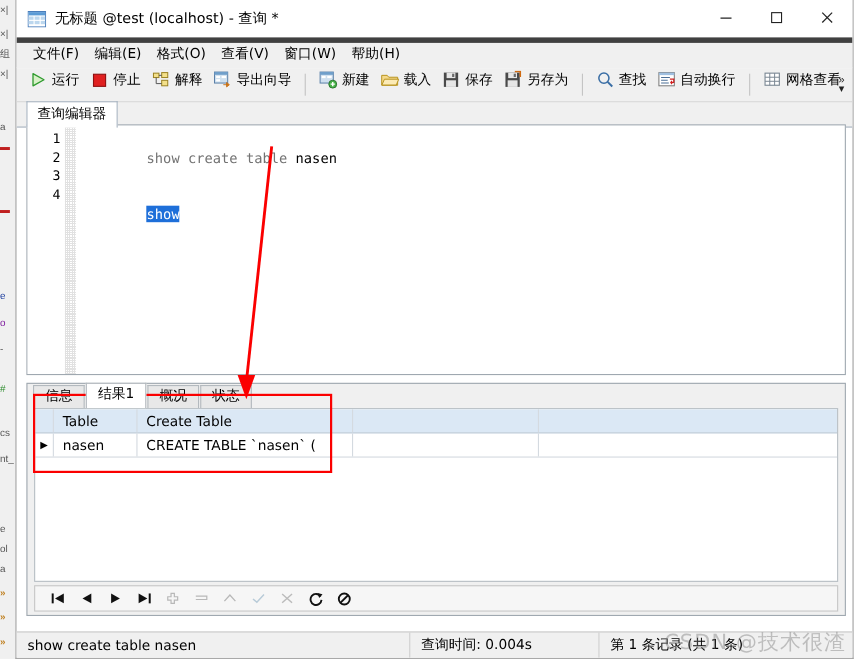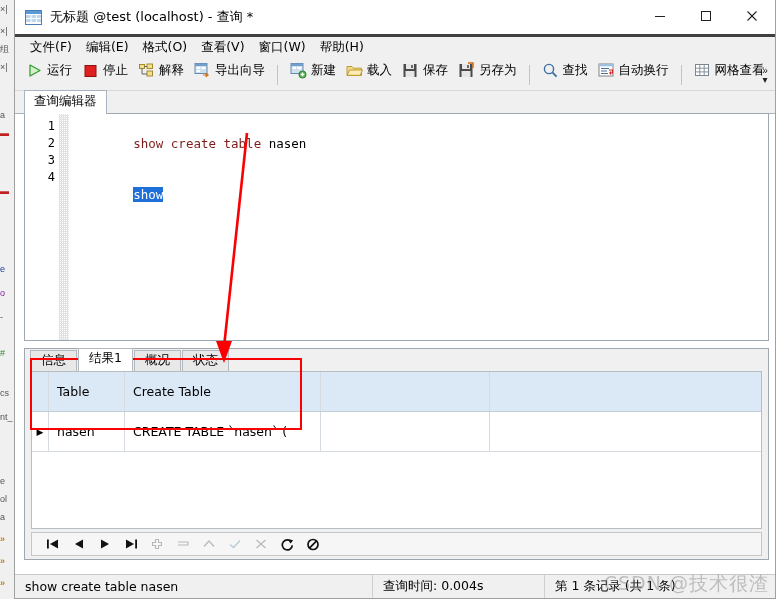--- a/index.html
+++ b/index.html
@@ -48,21 +48,21 @@
     border: 1px solid #a0a0a0;
     border-top: none;
     box-sizing: border-box;
     overflow: hidden;
   }
 
   
   #titlebar {
     height: 34px;
     background: #ffffff;
-    border-bottom: 3px solid #404040;
+    border-bottom: 5px solid #404040;
     display: flex;
     align-items: center;
     position: relative;
   }
   #app-icon {
     width: 17px; height: 15px;
     margin-left: 10px;
     margin-right: 8px;
     position: relative;
     flex: none;
@@ -211,21 +211,21 @@
     color: #000;
   }
   #code {
     position: absolute;
     left: 48px; top: 0;
     font-family: "DejaVu Sans Mono", monospace;
     font-size: 12.5px;
     line-height: 17px;
   }
   .cl { position: absolute; white-space: pre; }
-  .kw  { color: #7f1d1d; }
+  .kw  { color: #737373; }
   .ident { color: #000000; }
   .sel { background: #1e6fd9; color: #ffffff; }
 
   
   #results-panel {
     position: absolute;
     left: 9px; top: 348px;
     width: 745px; height: 212px;
     background: #f0f0f0;
     border: 1px solid #9fa8b0;
@@ -258,21 +258,21 @@
   #grid {
     position: absolute;
     left: 6px; top: 22px;
     right: 6px; bottom: 30px;
     background: #ffffff;
     border: 1px solid #b6bdc3;
     overflow: hidden;
   }
   .grow {
     display: flex;
-    height: 40px;
+    height: 22px;
     align-items: stretch;
     box-sizing: border-box;
   }
   .ghead {
     background: #dbe8f5;
     border-bottom: 1px solid #c2cdd8;
   }
   .gcell {
     display: flex;
     align-items: center;

